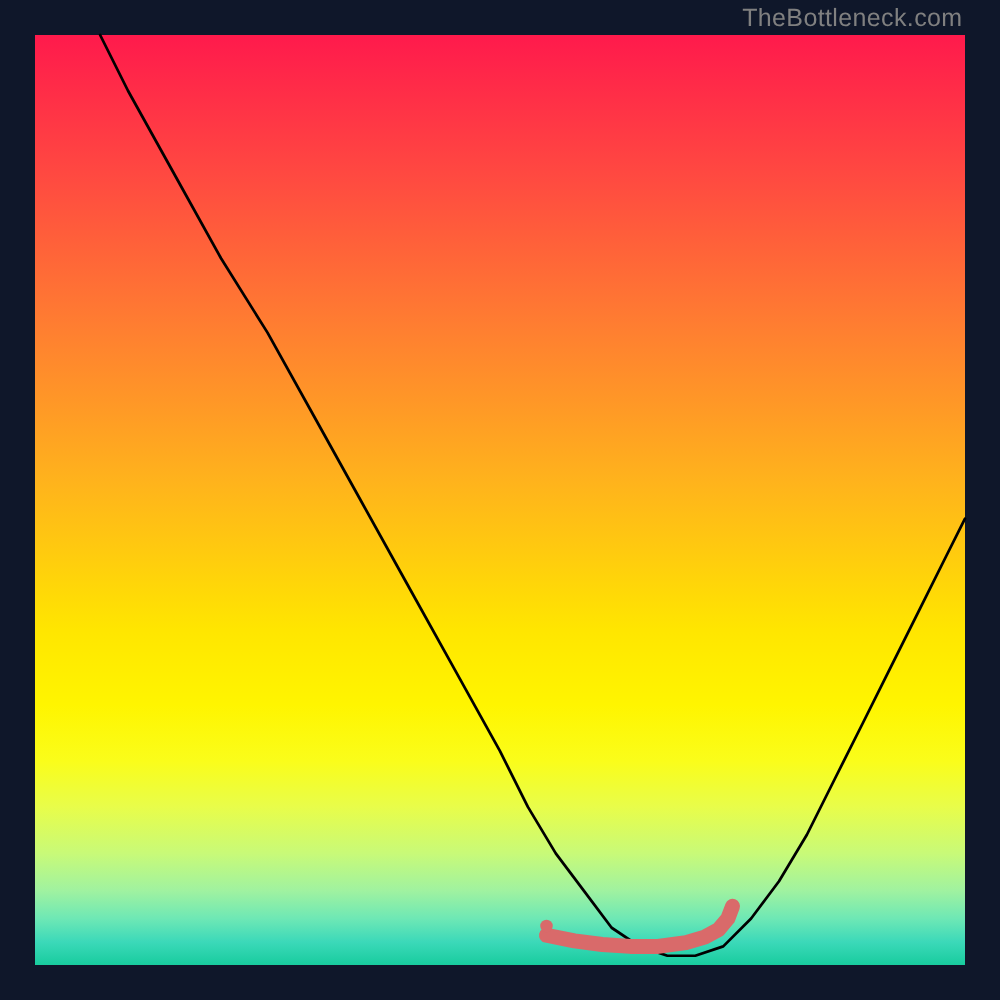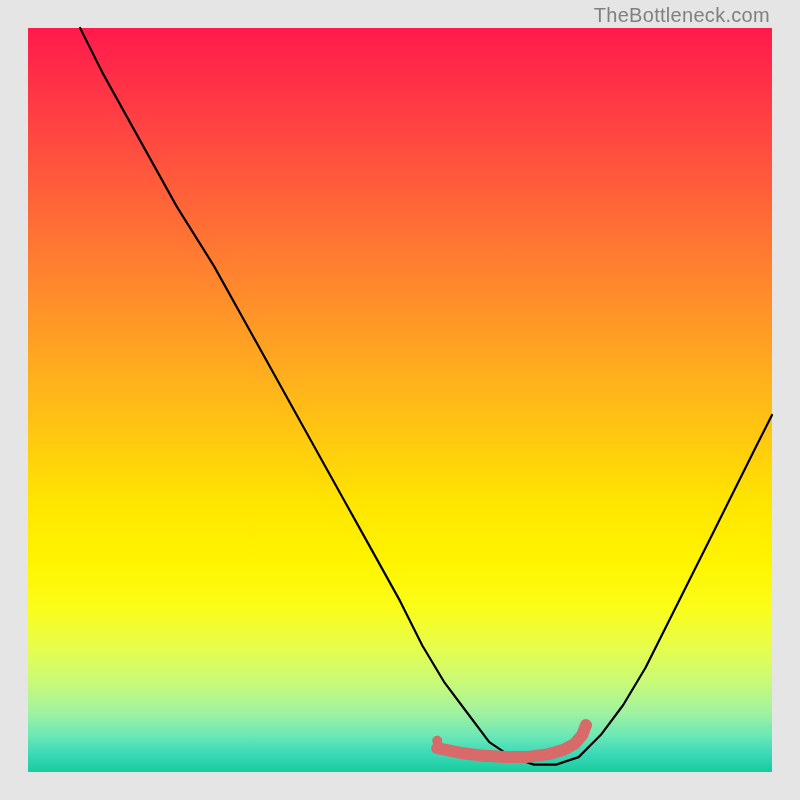--- a/index.html
+++ b/index.html
@@ -10,21 +10,21 @@
     background: #000;
     font-family: Arial, Helvetica, sans-serif;
     overflow: hidden;
   }
   .frame {
     position: absolute;
     left: 0;
     top: 0;
     width: 800px;
     height: 800px;
-    background: #e5e5e5;
+    background: #0f172a;
   }
   .plot {
     position: absolute;
     left: 28px;
     top: 28px;
     width: 744px;
     height: 744px;
     
     background: linear-gradient(to bottom,
       #ff1a4c 0%,

